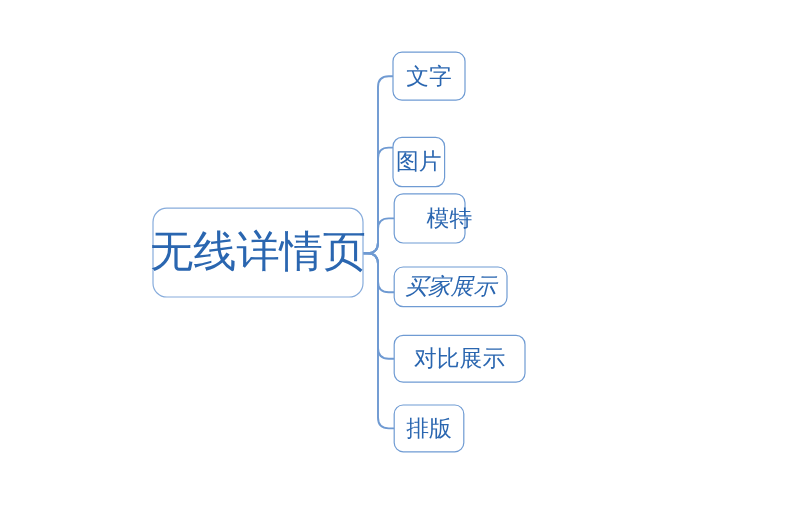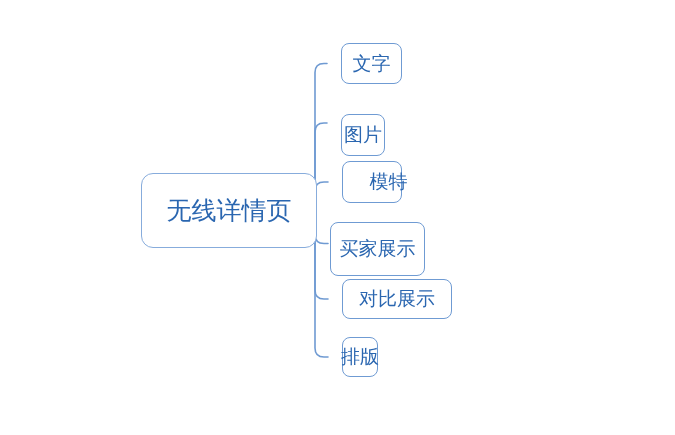--- a/index.html
+++ b/index.html
@@ -32,42 +32,41 @@
   .node {
     position: absolute;
     box-sizing: border-box;
     display: flex;
     align-items: center;
     justify-content: center;
     background: #ffffff;
     color: #2a66b0;
     cursor: default;
     white-space: nowrap;
-    margin-left: 14px;
   }
   .node.root {
     left: 127px;
     top: 173px;
     width: 176px;
     height: 75px;
     border: 1.6px solid #87acdc;
     border-radius: 12px;
-    font-size: 25px;
+    font-size: 36px;
   }
   .node.child {
     border: 1.5px solid #6f9bd3;
     border-radius: 8px;
     font-size: 19px;
   }
   .node.c0 { left: 327px; top:  43px; width: 61px; height: 41px; }
   .node.c1 { left: 327px; top: 114px; width: 44px; height: 42px; }
   .node.c2 { left: 328px; top: 161px; width: 60px; height: 42px; padding-left: 33px; }
-  .node.c3 { left: 316px; top: 222px; width: 95px; height: 54px; }
+  .node.c3 { left: 328px; top: 222px; width: 95px; height: 34px; font-style: italic; }
   .node.c4 { left: 328px; top: 279px; width: 110px; height: 40px; }
-  .node.c5 { left: 328px; top: 337px; width: 36px; height: 40px; text-align: right; }
+  .node.c5 { left: 328px; top: 337px; width: 59px; height: 40px; text-align: right; }
 </style>
 </head>
 <body>
 
 <div class="canvas">
 
   <svg class="connectors" width="675" height="435" viewBox="0 0 675 435" aria-hidden="true">
     <path d="M 303 211 H 306 Q 315 211 315 202 V 72.5 Q 315 63.5 324 63.5 H 327" stroke="#6f9ad2"></path>
     <path d="M 303 211 H 306 Q 315 211 315 202 V 132 Q 315 123 324 123 H 327" stroke="#6f9ad2"></path>
     <path d="M 303 211 H 306 Q 315 211 315 202 V 191 Q 315 182 324 182 H 328" stroke="#6f9ad2"></path>

